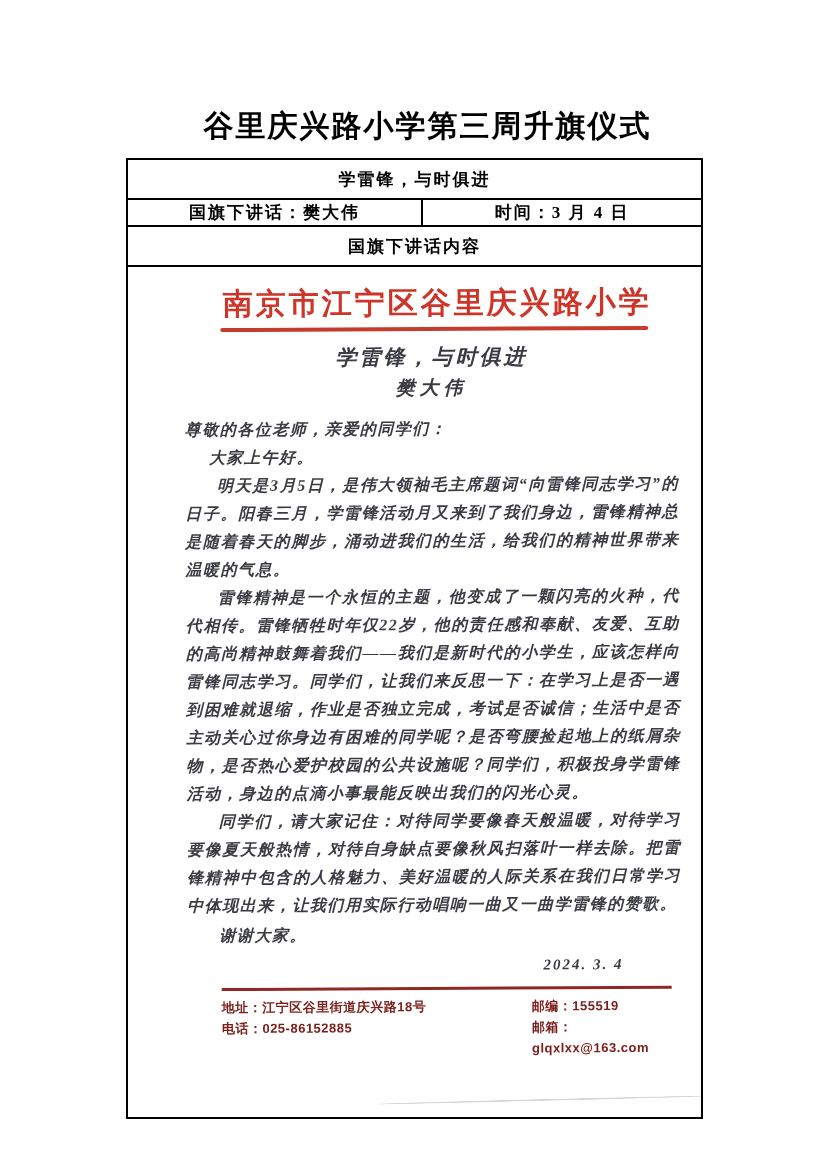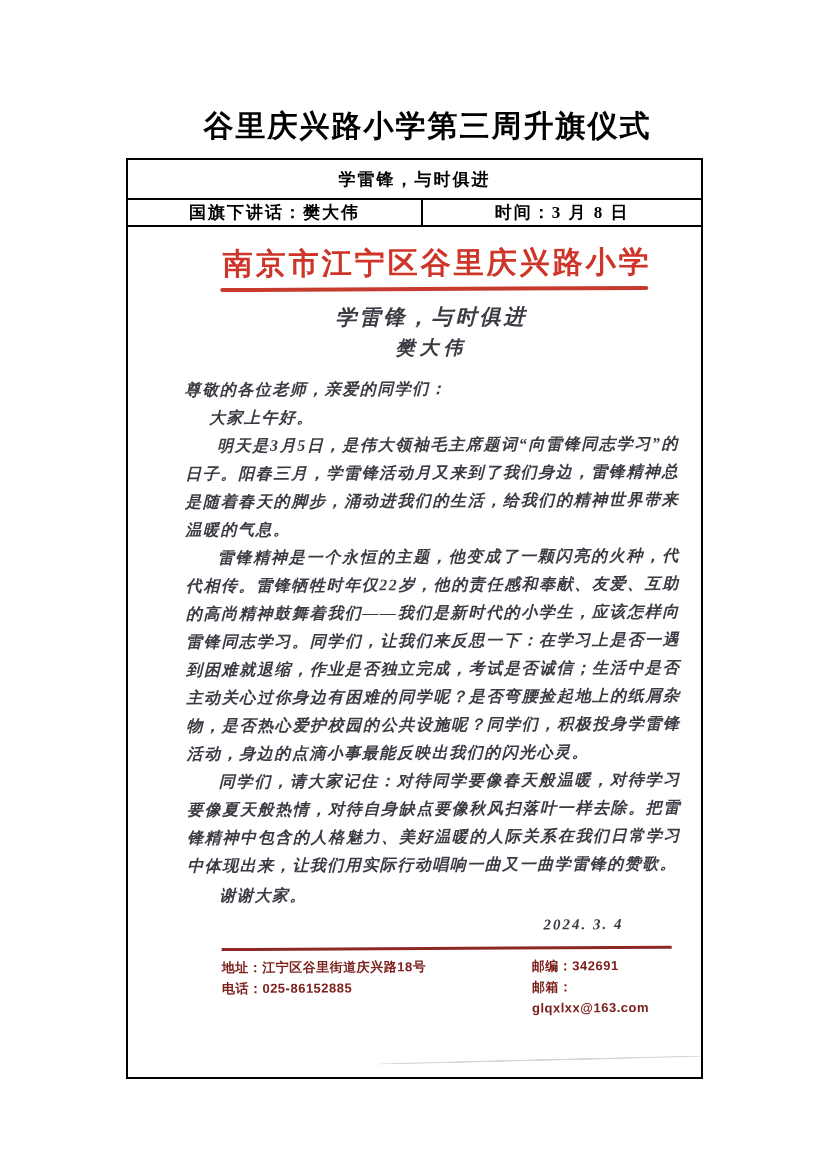--- a/index.html
+++ b/index.html
@@ -114,21 +114,24 @@
     <colgroup>
         <col style="width:295px">
         <col style="width:280px">
       </colgroup>
     <tbody>
         <tr>
       <td class="row-theme" colspan="2">学雷锋，与时俱进</td>
     </tr>
     <tr>
       <td class="row-speaker">国旗下讲话：樊大伟</td>
-      <td class="row-time">时间：3 月 8 日</td>
+      <td class="row-time">时间：3 月 4 日</td>
+    </tr>
+    <tr>
+      <td class="row-content-header" colspan="2">国旗下讲话内容</td>
     </tr>
     <tr>
       <td class="row-scan" colspan="2">
 
         <div class="scan">
 
           <div class="letterhead">南京市江宁区谷里庆兴路小学</div>
           <div class="letterhead-rule"></div>
 
           <div class="hw hw-title">学雷锋，与时俱进</div>
@@ -147,21 +150,21 @@
             <div class="hw-closing">谢谢大家。</div>
             <div class="hw-date">2024. 3. 4</div>
           </div>
 
           <div class="scan-footer">
             <div class="col-left">
               <div>地址：江宁区谷里街道庆兴路18号</div>
               <div>电话：025-86152885</div>
             </div>
             <div class="col-right">
-              <div>邮编：342691</div>
+              <div>邮编：155519</div>
               <div>邮箱：glqxlxx@163.com</div>
             </div>
           </div>
 
         </div>
 
         <div class="scan-artifact"></div>
 
       </td>
     </tr>

